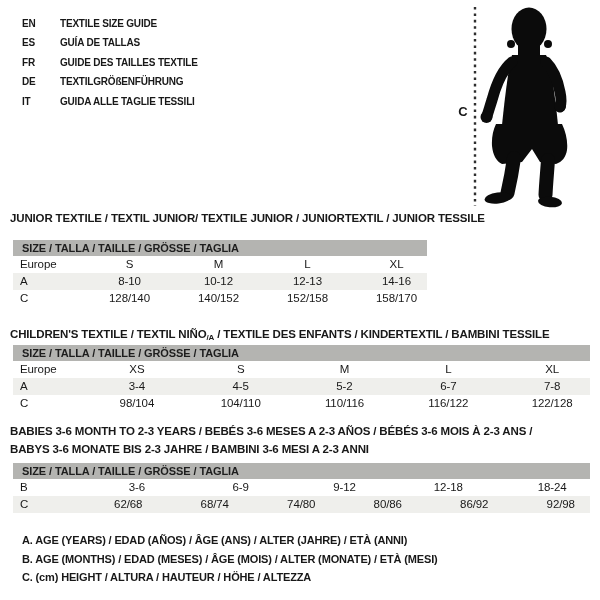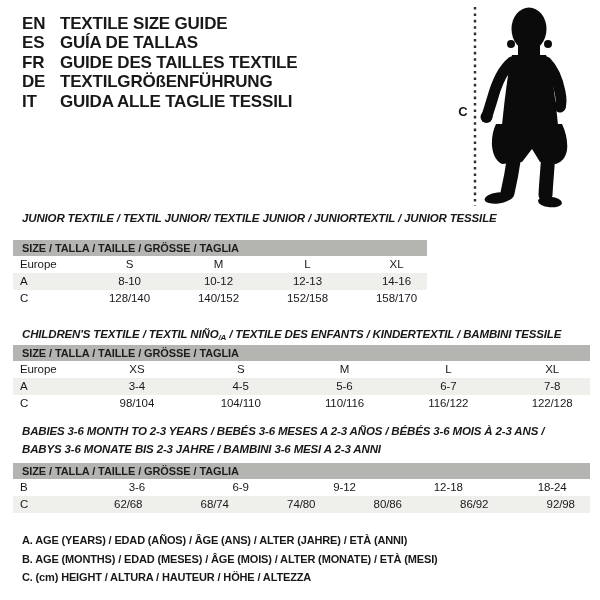--- a/index.html
+++ b/index.html
@@ -5,36 +5,36 @@
   html,body{margin:0;padding:0;}
   body{
     width:600px;height:600px;background:#ffffff;
     font-family:"Liberation Sans","DejaVu Sans",sans-serif;
     color:#181818;overflow:hidden;
   }
   .page{position:relative;width:600px;height:600px;background:#fff;}
 
   
   .lang-block{position:absolute;left:22px;top:14px;}
-  .lang-row{display:flex;font-size:17px;font-weight:700;line-height:19.4px;letter-spacing:-0.2px;}
+  .lang-row{display:flex;font-size:10px;font-weight:700;line-height:19.4px;letter-spacing:-0.2px;}
   .lang-code{width:38px;}
   .lang-label{white-space:nowrap;}
 
   
   .figure{position:absolute;left:450px;top:0px;width:150px;height:212px;}
   .figure svg{position:absolute;left:0;top:0;}
   .measure-label{
     position:absolute;left:4px;top:104px;width:18px;text-align:center;
     font-size:13px;font-weight:700;
   }
 
   
   .sec-title{
-    position:absolute;left:22px;
-    font-size:11.5px;font-weight:700;letter-spacing:-0.15px;white-space:nowrap;font-style:italic;
+    position:absolute;left:10px;
+    font-size:11.5px;font-weight:700;letter-spacing:-0.15px;white-space:nowrap;
   }
   .sec-title .sub{font-size:8px;vertical-align:-2px;}
 
   
   .sizetable{position:absolute;left:13px;}
   .thead{
     background:#b4b4b1;color:#1d1d1d;
     font-size:11px;font-weight:700;letter-spacing:-0.1px;
     height:16px;line-height:16px;padding-left:9px;
   }
@@ -144,21 +144,21 @@
       <div class="tcell">XS</div>
       <div class="tcell">S</div>
       <div class="tcell">M</div>
       <div class="tcell">L</div>
       <div class="tcell">XL</div>
     </div>
     <div class="trow stripe">
       <div class="tlabel">A</div>
       <div class="tcell">3-4</div>
       <div class="tcell">4-5</div>
-      <div class="tcell">5-6</div>
+      <div class="tcell">5-2</div>
       <div class="tcell">6-7</div>
       <div class="tcell">7-8</div>
     </div>
     <div class="trow">
       <div class="tlabel">C</div>
       <div class="tcell">98/104</div>
       <div class="tcell">104/110</div>
       <div class="tcell">110/116</div>
       <div class="tcell">116/122</div>
       <div class="tcell">122/128</div>

